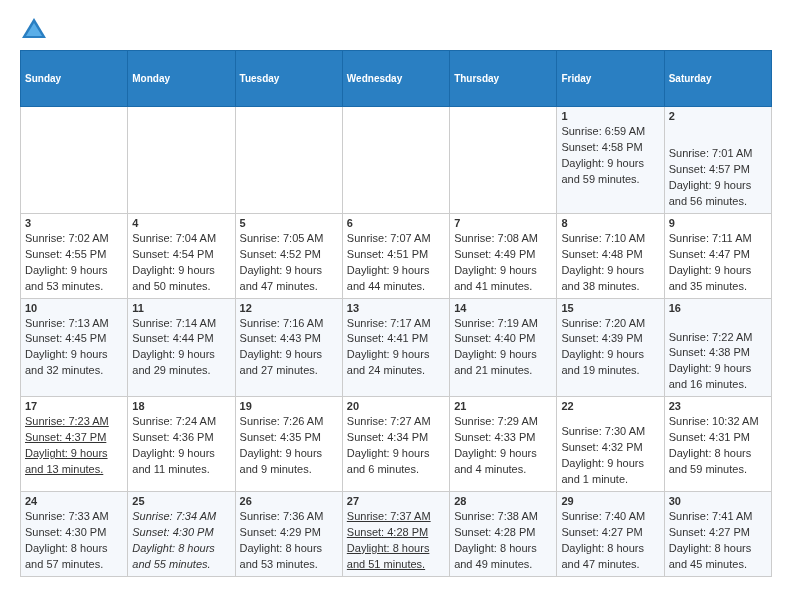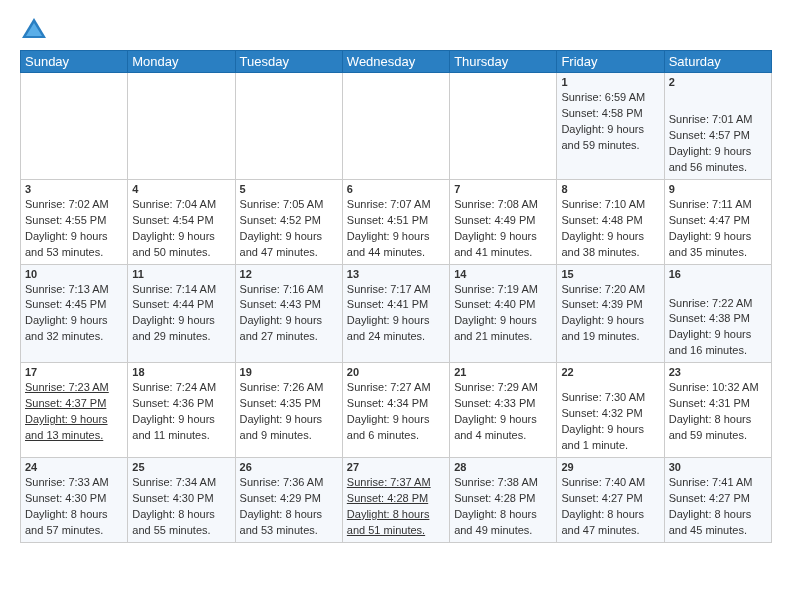--- a/index.html
+++ b/index.html
@@ -44,23 +44,23 @@
       color: #555;
     }
     table {
       width: 100%;
       border-collapse: collapse;
       table-layout: fixed;
     }
     thead tr th {
       background-color: #2a7fc2;
       color: #fff;
-      font-size: 13px;
-      font-weight: normal;
-      padding: 3px 4px;
+      font-size: 10px;
+      font-weight: bold;
+      padding: 22px 4px;
       text-align: left;
       border: 1px solid #1a6aaa;
     }
     tbody tr td {
       vertical-align: top;
       border: 1px solid #ccc;
       padding: 3px 4px;
       font-size: 9.5px;
       color: #333;
       height: 82px;
@@ -296,21 +296,21 @@
         <tr>
           <td>
             <div class="day-num">24</div>
             <div class="day-info" style="white-space: pre-line;">Sunrise: 7:33 AM
 Sunset: 4:30 PM
 Daylight: 8 hours
 and 57 minutes.</div>
           </td>
           <td>
             <div class="day-num">25</div>
-            <div class="day-info" style="white-space: pre-line;">Sunrise: 7:34 AM
+            <div class="day-info" style="white-space: pre-line; font-style: italic;">Sunrise: 7:34 AM
 Sunset: 4:30 PM
 Daylight: 8 hours
 and 55 minutes.</div>
           </td>
           <td>
             <div class="day-num">26</div>
             <div class="day-info" style="white-space: pre-line;">Sunrise: 7:36 AM
 Sunset: 4:29 PM
 Daylight: 8 hours
 and 53 minutes.</div>

